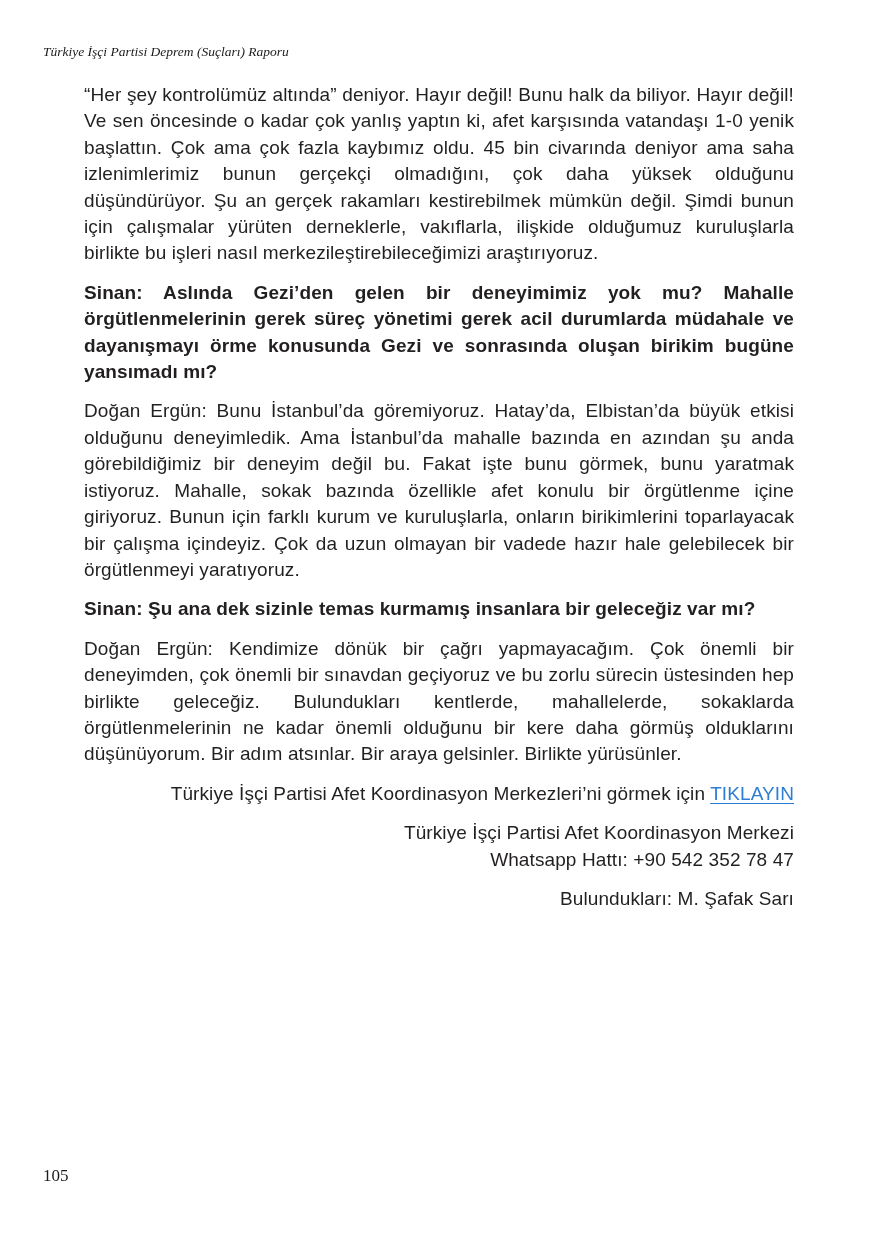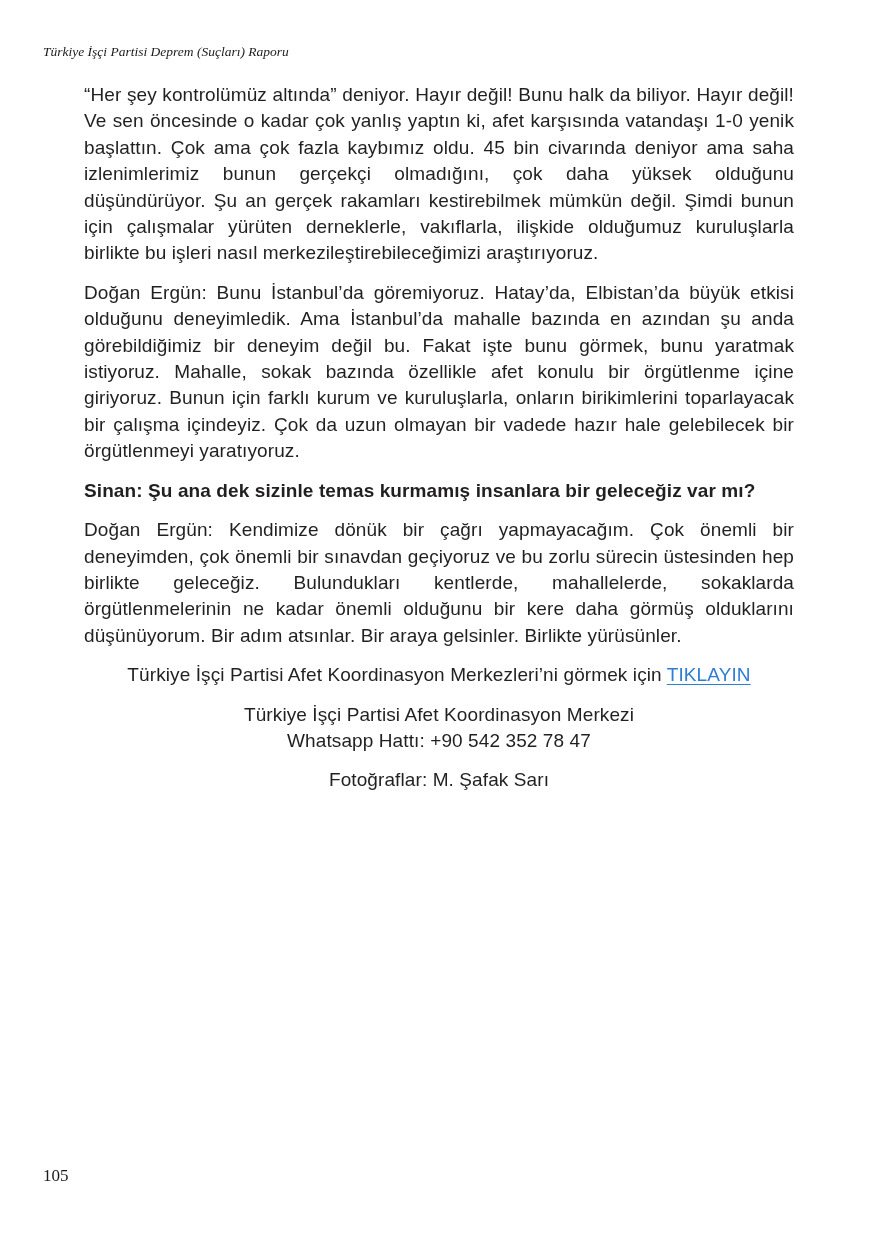--- a/index.html
+++ b/index.html
@@ -32,21 +32,21 @@
   .para {
     font-size: 19px;
     line-height: 26.4px;
     text-align: justify;
     margin-bottom: 13px;
     letter-spacing: 0.1px;
     hyphens: auto;
     -webkit-hyphens: auto;
   }
   .para.bold { font-weight: 700; }
-  .para.plain { text-align: center; }
+  .para.plain { text-align: right; }
   .link {
     color: var(--link-color, #2d7dd2);
     text-decoration: underline;
     text-underline-offset: 3px;
     cursor: pointer;
   }
   .page-number {
     position: absolute;
     left: 43px;
     top: 1166px;
@@ -59,30 +59,31 @@
 <body>
 
 <div class="page">
 
   <div class="running-header">Türkiye İşçi Partisi Deprem (Suçları) Raporu</div>
 
   <div class="body-text">
 
     <p class="para">“Her şey kontrolümüz altında” deniyor. Hayır değil! Bunu halk da biliyor. Hayır değil! Ve sen öncesinde o kadar çok yanlış yaptın ki, afet karşısında vatandaşı 1-0 yenik başlattın. Çok ama çok fazla kaybımız oldu. 45 bin civarında deniyor ama saha izlenimlerimiz bunun gerçekçi olmadığını, çok daha yüksek olduğunu düşündürüyor. Şu an gerçek rakamları kestirebilmek mümkün değil. Şimdi bunun için çalışmalar yürüten derneklerle, vakıflarla, ilişkide olduğumuz kuruluşlarla birlikte bu işleri nasıl merkezileştirebileceğimizi araştırıyoruz.</p>
 
+    <p class="para bold">Sinan: Aslında Gezi’den gelen bir deneyimimiz yok mu? Mahalle örgütlenmelerinin gerek süreç yönetimi gerek acil durumlarda müdahale ve dayanışmayı örme konusunda Gezi ve sonrasında oluşan birikim bugüne yansımadı mı?</p>
 
     <p class="para">Doğan Ergün: Bunu İstanbul’da göremiyoruz. Hatay’da, Elbistan’da büyük etkisi olduğunu deneyimledik. Ama İstanbul’da mahalle bazında en azından şu anda görebildiğimiz bir deneyim değil bu. Fakat işte bunu görmek, bunu yaratmak istiyoruz. Mahalle, sokak bazında özellikle afet konulu bir örgütlenme içine giriyoruz. Bunun için farklı kurum ve kuruluşlarla, onların birikimlerini toparlayacak bir çalışma içindeyiz. Çok da uzun olmayan bir vadede hazır hale gelebilecek bir örgütlenmeyi yaratıyoruz.</p>
 
     <p class="para bold">Sinan: Şu ana dek sizinle temas kurmamış insanlara bir geleceğiz var mı?</p>
 
     <p class="para">Doğan Ergün: Kendimize dönük bir çağrı yapmayacağım. Çok önemli bir deneyimden, çok önemli bir sınavdan geçiyoruz ve bu zorlu sürecin üstesinden hep birlikte geleceğiz. Bulundukları kentlerde, mahallelerde, sokaklarda örgütlenmelerinin ne kadar önemli olduğunu bir kere daha görmüş olduklarını düşünüyorum. Bir adım atsınlar. Bir araya gelsinler. Birlikte yürüsünler.</p>
 
     <p class="para plain"><span>Türkiye İşçi Partisi Afet Koordinasyon Merkezleri’ni görmek için </span><a href="#" class="link">TIKLAYIN</a></p>
 
     <p class="para plain"><span>Türkiye İşçi Partisi Afet Koordinasyon Merkezi</span><br><span>Whatsapp Hattı: +90 542 352 78 47</span></p>
 
-    <p class="para plain">Fotoğraflar: M. Şafak Sarı</p>
+    <p class="para plain">Bulundukları: M. Şafak Sarı</p>
 
   </div>
 
   <div class="page-number">105</div>
 
 </div>
 
 </body></html>

